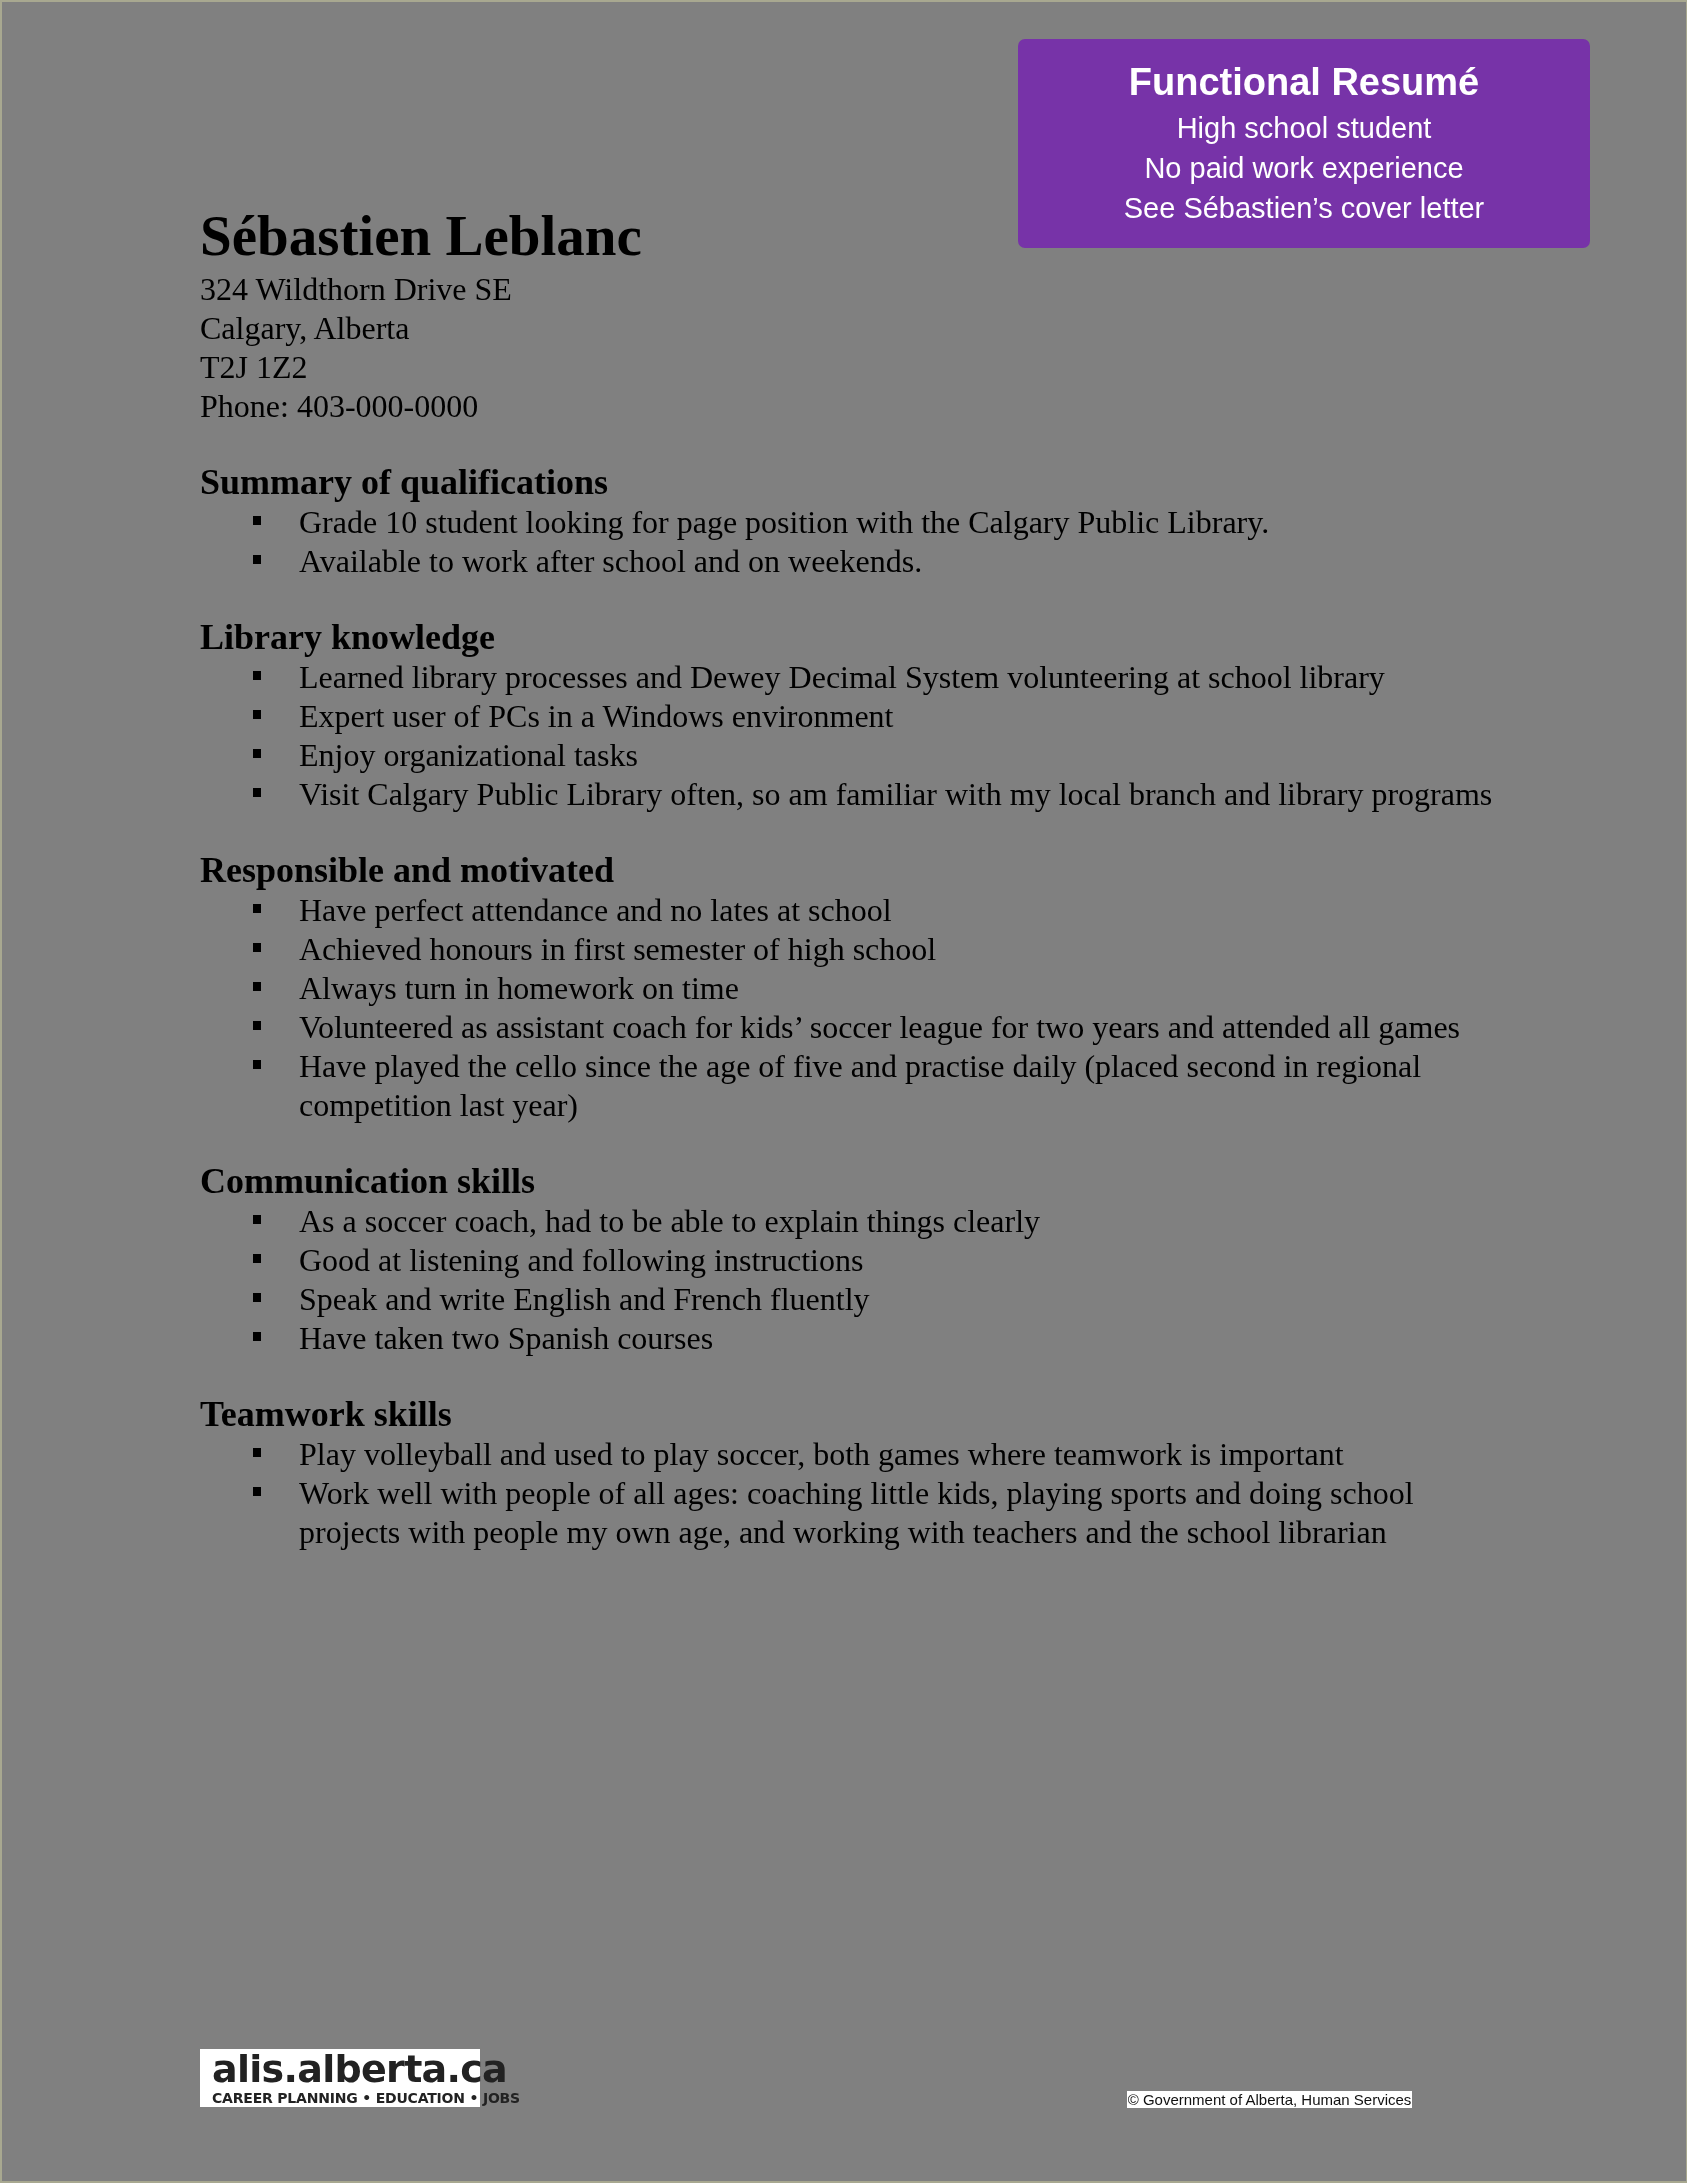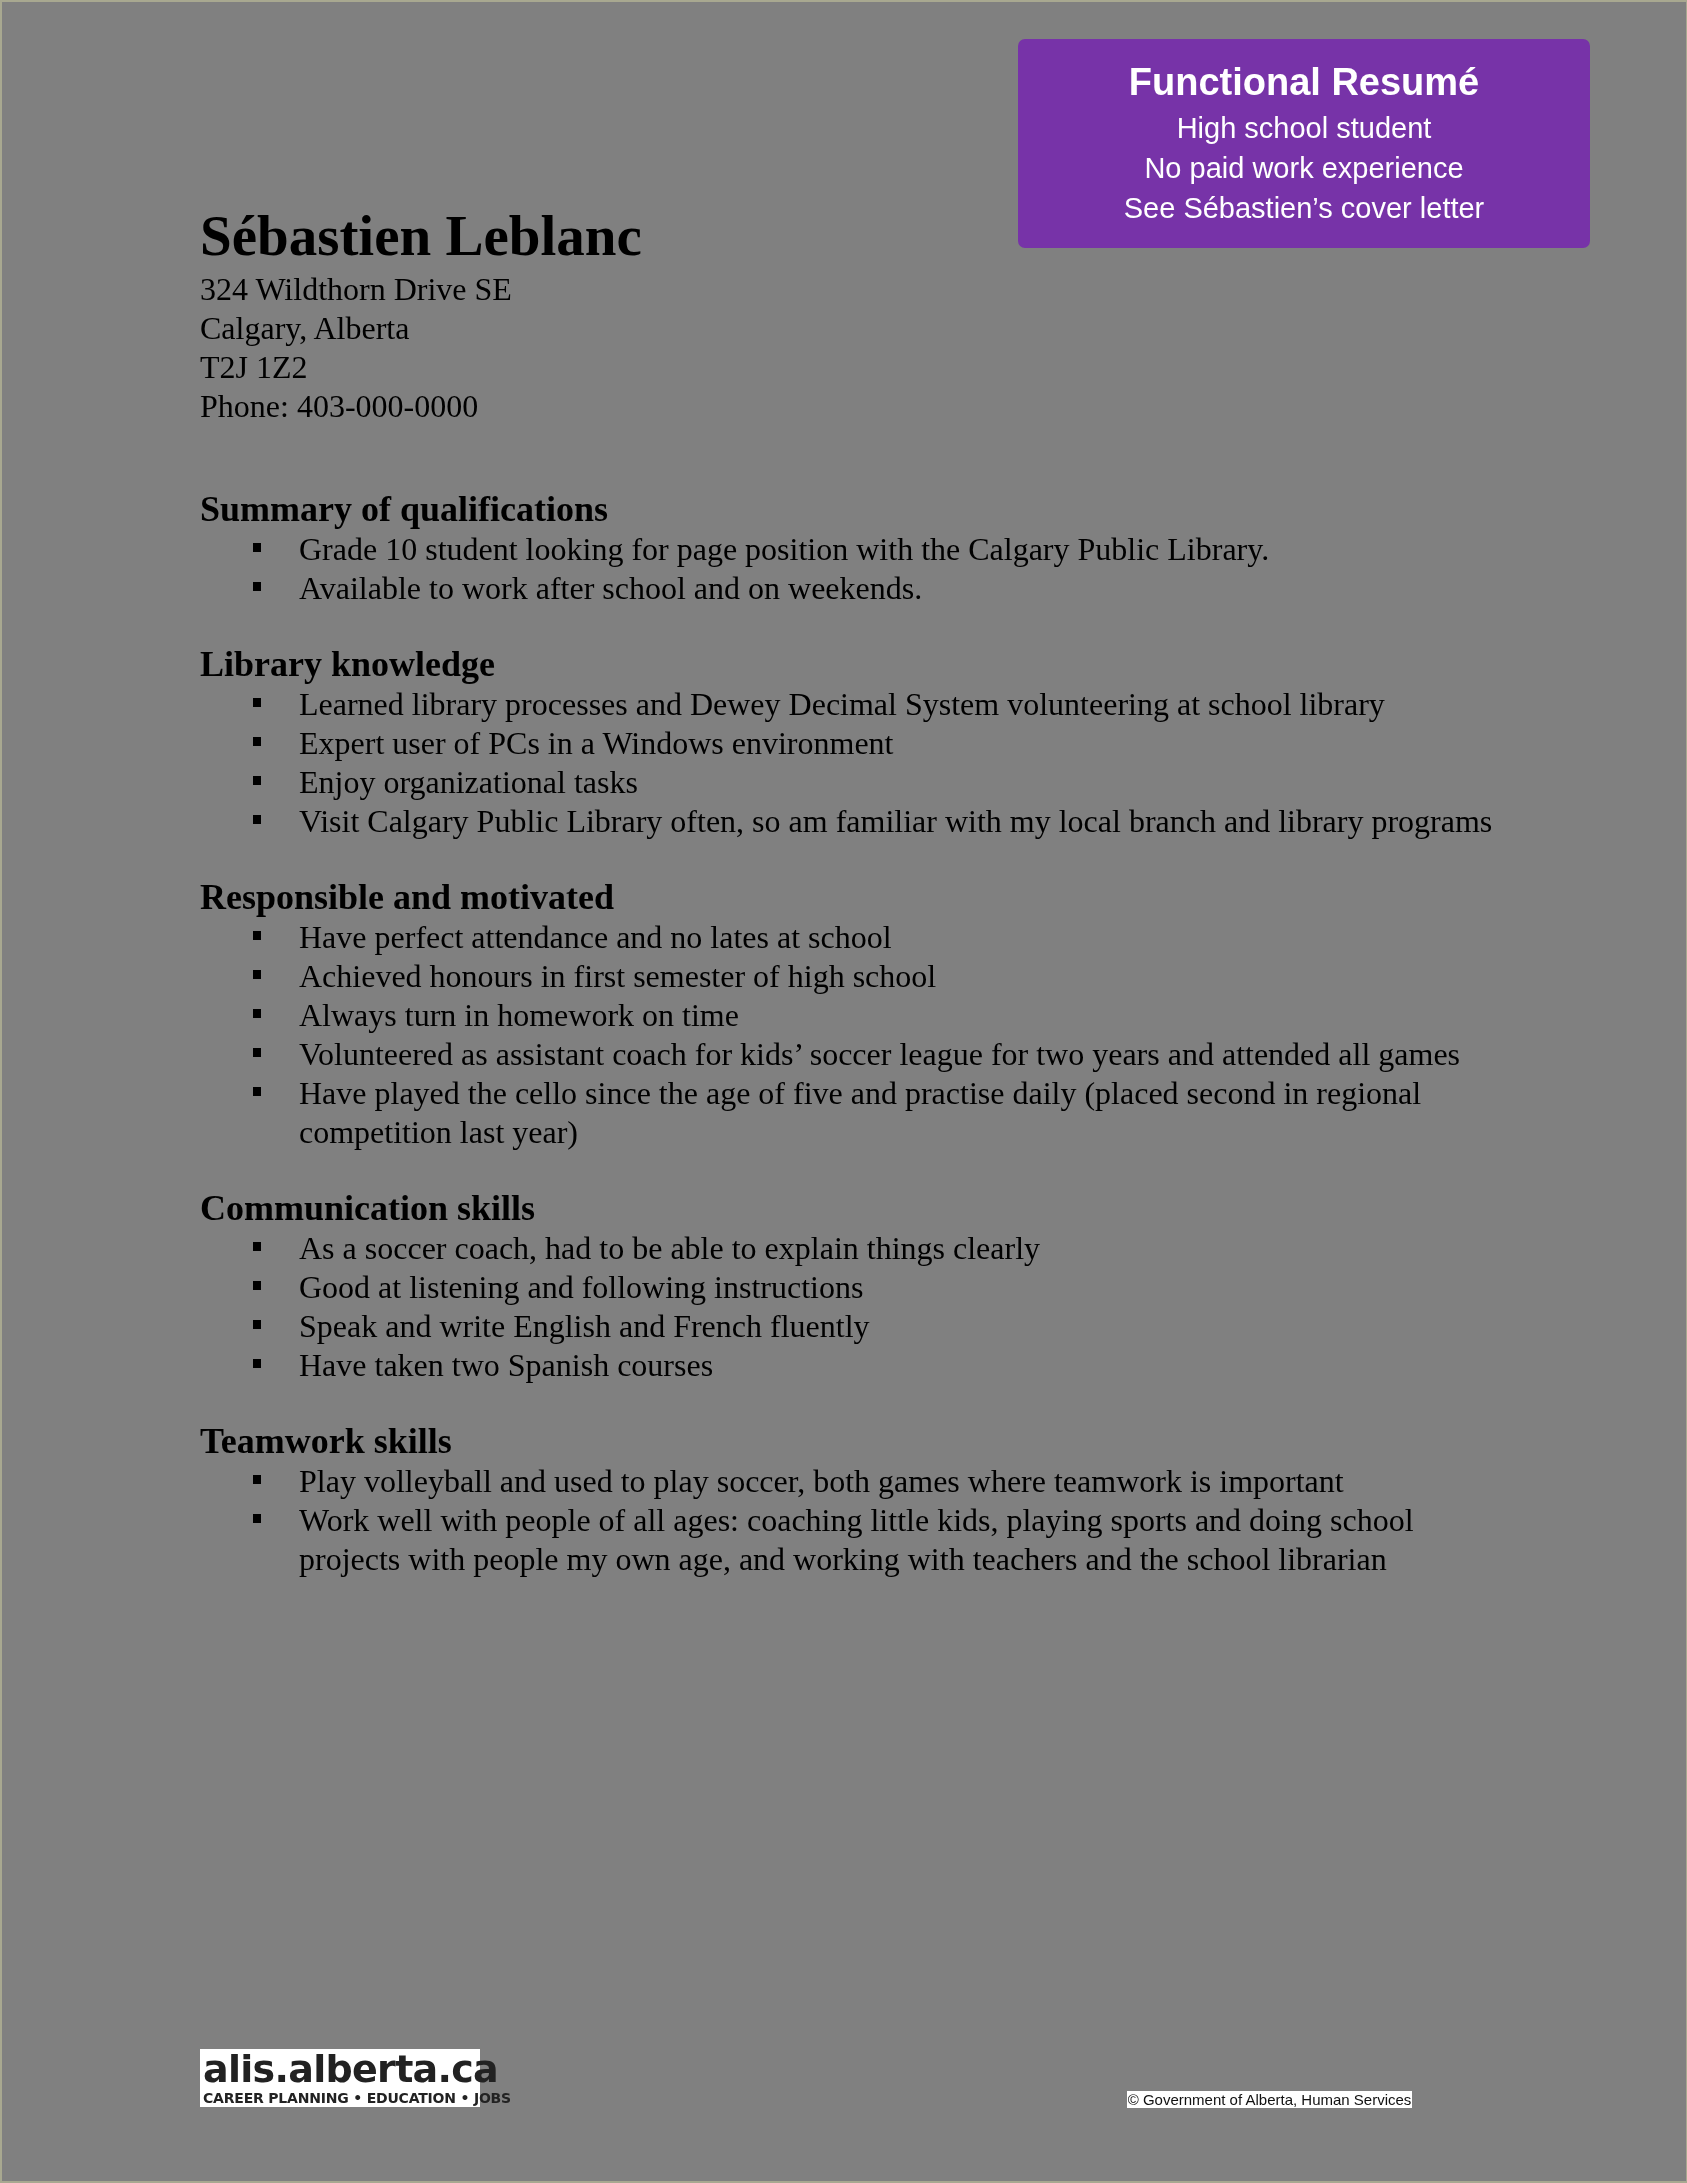--- a/index.html
+++ b/index.html
@@ -49,21 +49,21 @@
       font-weight: bold;
       font-size: 57px;
       line-height: 69px;
       margin: 0;
     }
     .address-line {
       font-size: 32px;
       line-height: 39px;
     }
     .section { margin-top: 36px; }
-    .section:first-of-type { margin-top: 63px; }
+    .section:first-of-type { margin-top: 36px; }
     .section-heading {
       font-weight: bold;
       font-size: 36px;
       line-height: 41px;
       margin: 0;
     }
     .bullets {
       list-style: none;
       margin: 0;
       padding: 0;
@@ -83,21 +83,21 @@
       background: #000;
     }
     .footer-logo {
       position: absolute;
       left: 200px; top: 2049px;
       width: 280px; height: 58px;
       background: #fff;
       font-family: "DejaVu Sans", "Liberation Sans", sans-serif;
       color: #222;
       box-sizing: border-box;
-      padding-left: 3px;
+      padding-left: 12px;
     }
     .logo-main {
       font-weight: bold;
       font-size: 38px;
       line-height: 41px;
       letter-spacing: -0.7px;
     }
     .logo-tag {
       font-size: 14px;
       line-height: 16px;

